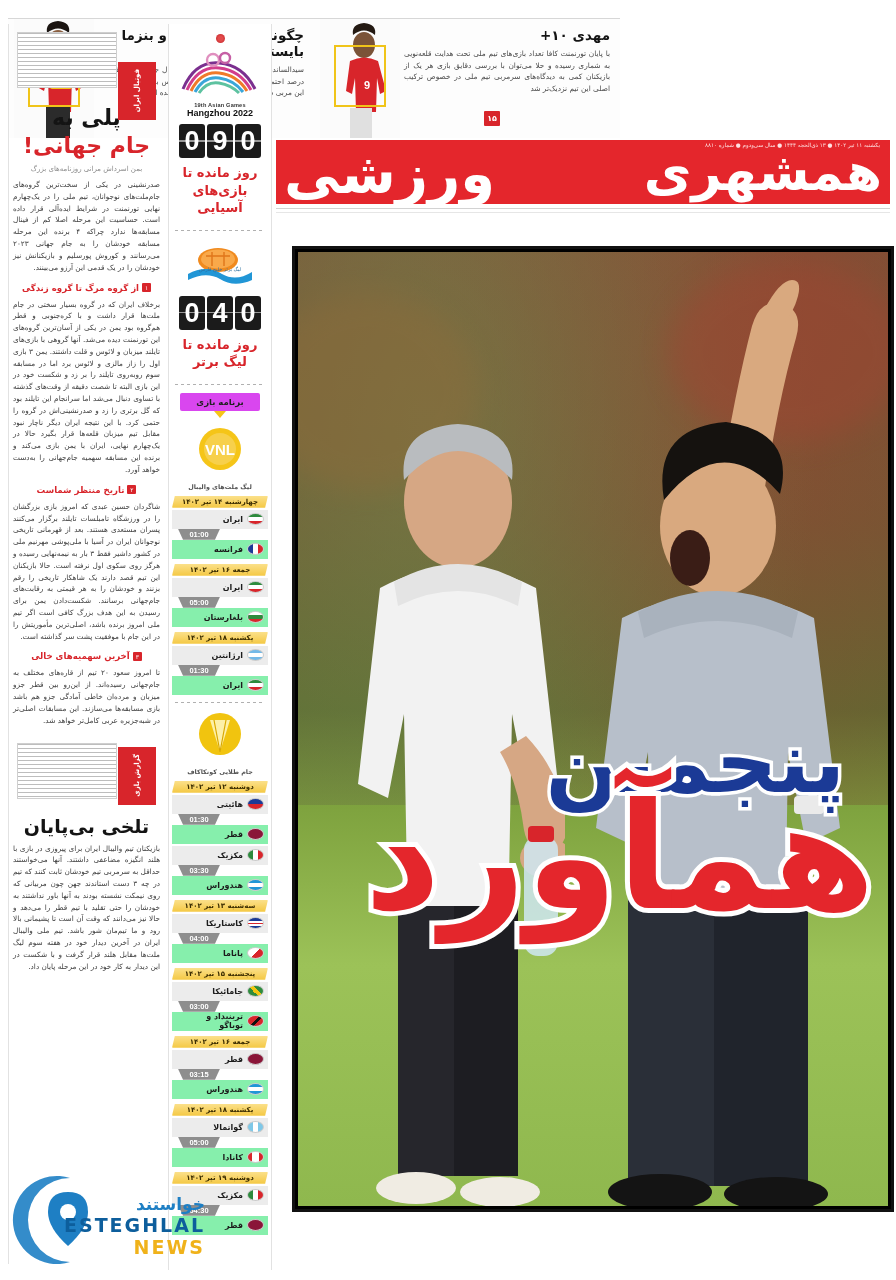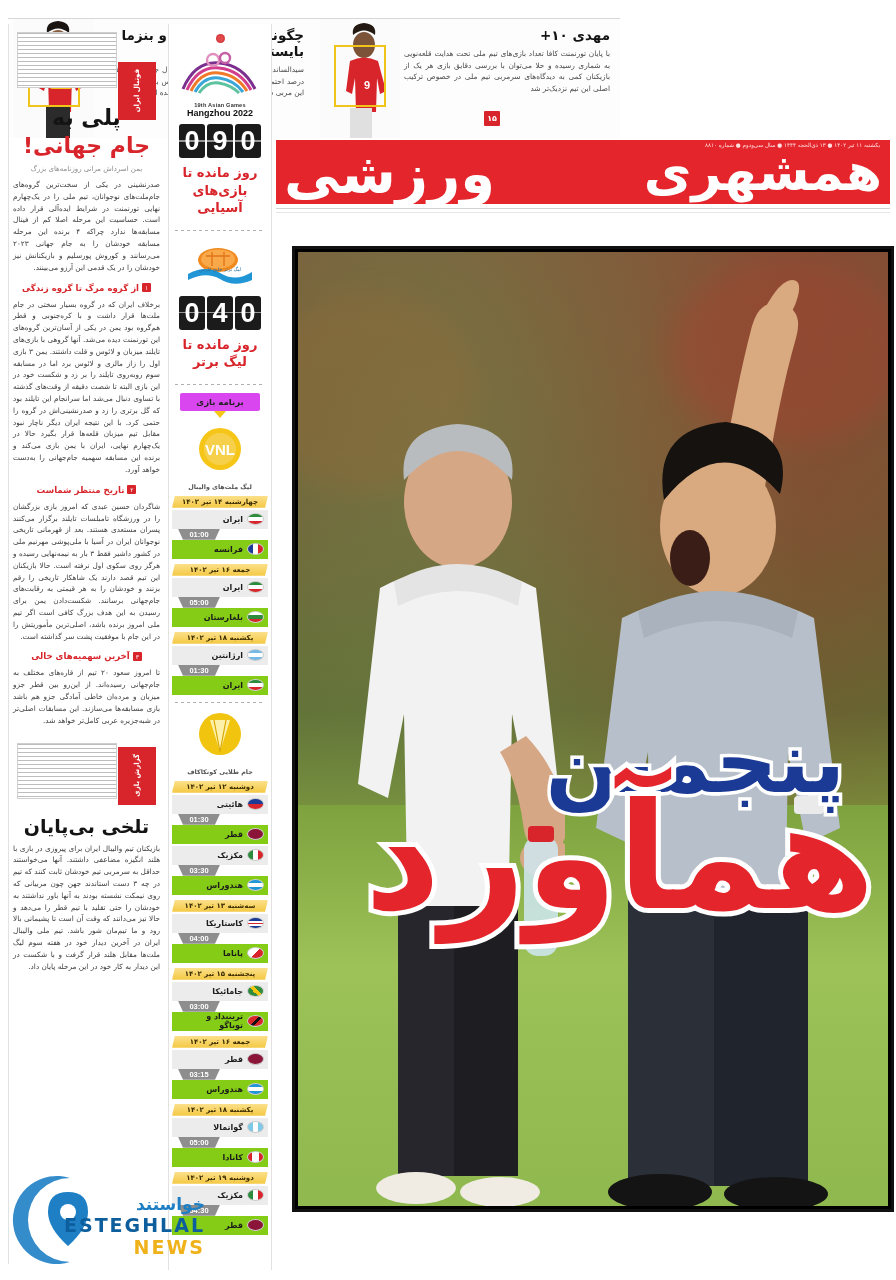--- a/index.html
+++ b/index.html
@@ -158,21 +158,21 @@
     margin: 5px 3px 0 3px; background: linear-gradient(#fbe08a,#f4c843);
     font-size: 7px; font-weight:bold; color:#3a2c00; text-align:center;
     padding: 2px 0; border-radius: 1px;
     clip-path: polygon(3% 0,100% 0,97% 100%,0 100%);
   }
   .match { margin: 2px 3px 0 3px; }
   .team-row {
     display:flex; align-items:center; gap: 4px; background:#ececec;
     padding: 2px 4px; height: 19px;
   }
-  .team-row.b { background:#84cc16;padding-left:17px; }
+  .team-row.b { background:#86efac;padding-left:17px; }
   .team-row .tn { flex:1; font-size: 8px; font-weight:bold; color:#1c1c1c; text-align:right; }
   .flag {
     width: 17px; height: 12px; border-radius: 50%; flex:0 0 17px;
     border:1px solid #ccc; overflow:hidden; position:relative;
     background-size: cover;
   }
   .time-chip {
     background:#8e8e8e; color:#fff; font-size: 7.5px; font-weight:bold;
     padding: 1px 0; width: 42px; text-align:center; margin: 0 auto 0 6px;
     font-family:"Liberation Sans", sans-serif;

